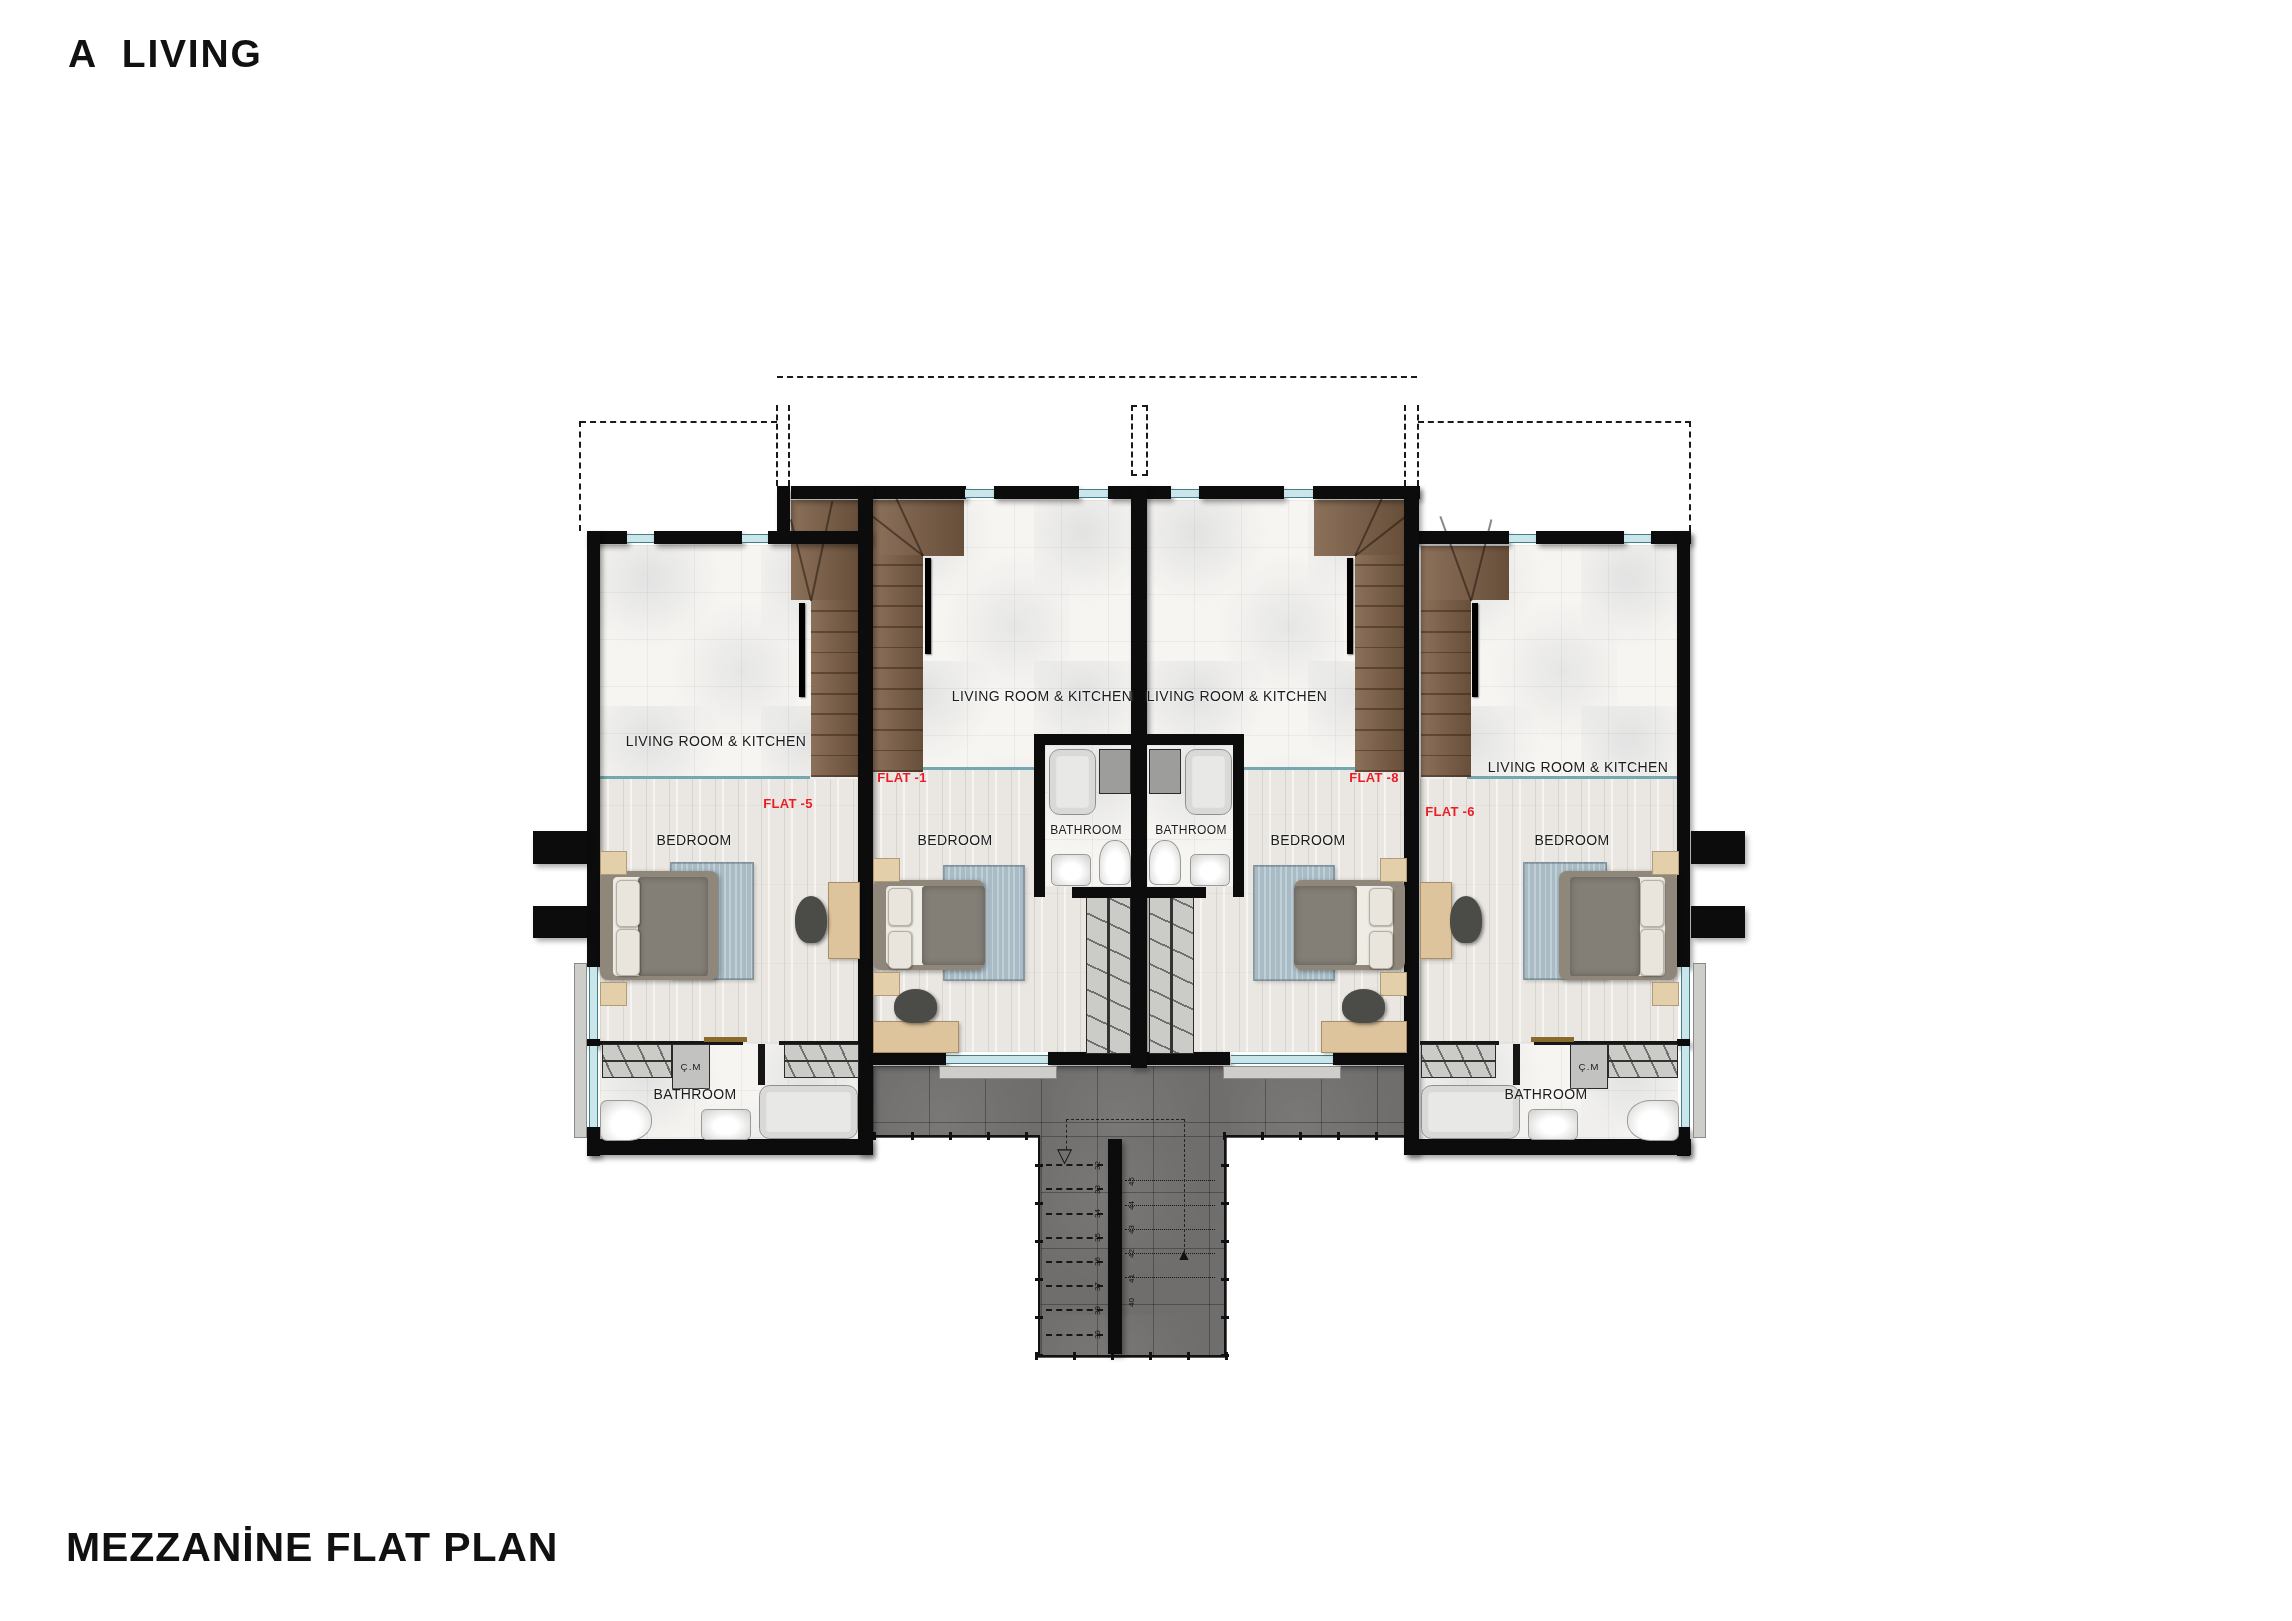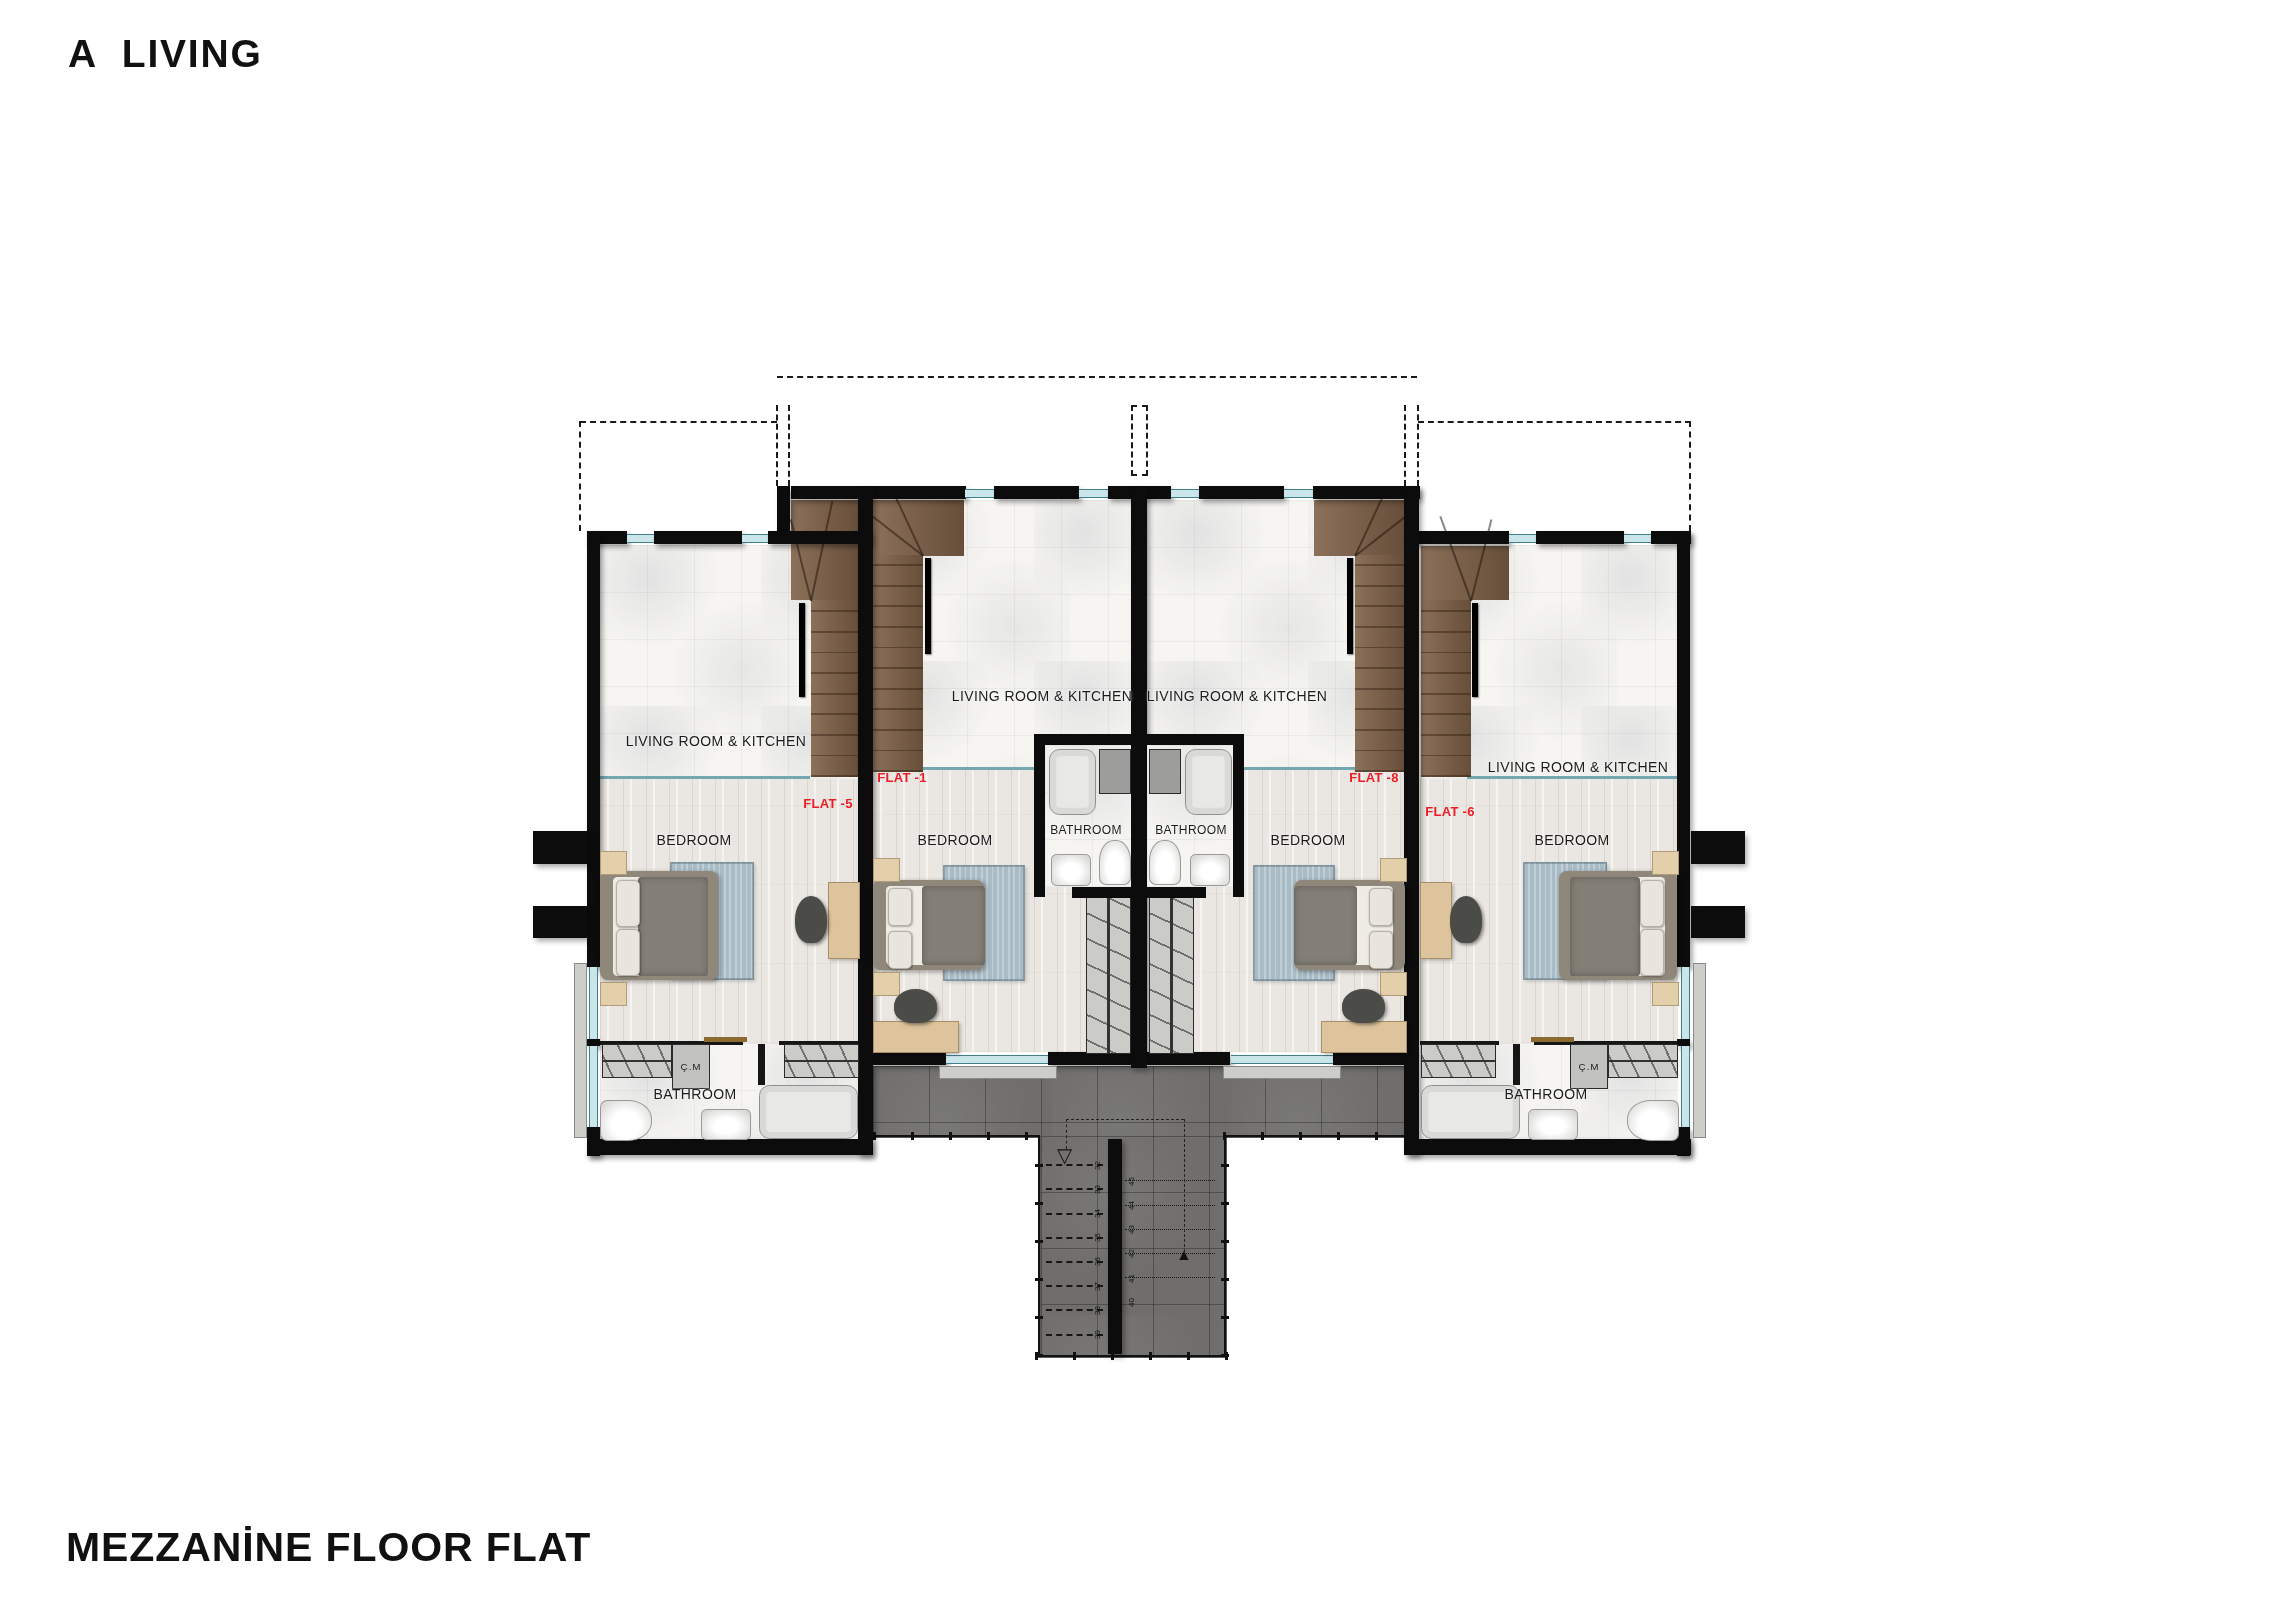--- a/index.html
+++ b/index.html
@@ -90,21 +90,21 @@
   .glyph{position:absolute;color:#111;line-height:1;}
   .route-v{position:absolute;border-left:1.8px dashed #222;}
   .route-h{position:absolute;border-top:1.8px dashed #222;}
 </style>
 </head>
 <body>
 
 <div id="canvas">
 
   <div class="t-block">A  LIVING</div>
-  <div class="t-plan">MEZZANİNE FLOOR FLAT</div>
+  <div class="t-plan">MEZZANİNE FLAT PLAN</div>
 
   <div class="dash-h" style="left:777px;top:376px;width:640px;"></div>
   <div class="dash-h" style="left:580px;top:421px;width:197px;"></div>
   <div class="dash-h" style="left:1418px;top:421px;width:273px;"></div>
   <div class="dash-v" style="left:579px;top:421px;height:110px;"></div>
   <div class="dash-v" style="left:1689px;top:421px;height:110px;"></div>
   <div class="dash-v" style="left:776px;top:405px;height:81px;"></div>
   <div class="dash-v" style="left:788px;top:405px;height:81px;"></div>
   <div class="dash-v" style="left:1404px;top:405px;height:81px;"></div>
   <div class="dash-v" style="left:1417px;top:405px;height:81px;"></div>
@@ -345,19 +345,19 @@
   <div class="label" style="left:1237px;top:696px;">LIVING ROOM &amp; KITCHEN</div>
   <div class="label" style="left:1578px;top:767px;">LIVING ROOM &amp; KITCHEN</div>
   <div class="label" style="left:694px;top:840px;">BEDROOM</div>
   <div class="label" style="left:955px;top:840px;">BEDROOM</div>
   <div class="label" style="left:1308px;top:840px;">BEDROOM</div>
   <div class="label" style="left:1572px;top:840px;">BEDROOM</div>
   <div class="label" style="left:695px;top:1094px;">BATHROOM</div>
   <div class="label" style="left:1086px;top:830px;font-size:12px;">BATHROOM</div>
   <div class="label" style="left:1191px;top:830px;font-size:12px;">BATHROOM</div>
   <div class="label" style="left:1546px;top:1094px;">BATHROOM</div>
-  <div class="flatlab" style="left:828px;top:803px;">FLAT -5</div>
+  <div class="flatlab" style="left:788px;top:803px;">FLAT -5</div>
   <div class="flatlab" style="left:902px;top:777px;">FLAT -1</div>
   <div class="flatlab" style="left:1374px;top:777px;">FLAT -8</div>
   <div class="flatlab" style="left:1450px;top:811px;">FLAT -6</div>
 
 </div>
 
 
 </body></html>

